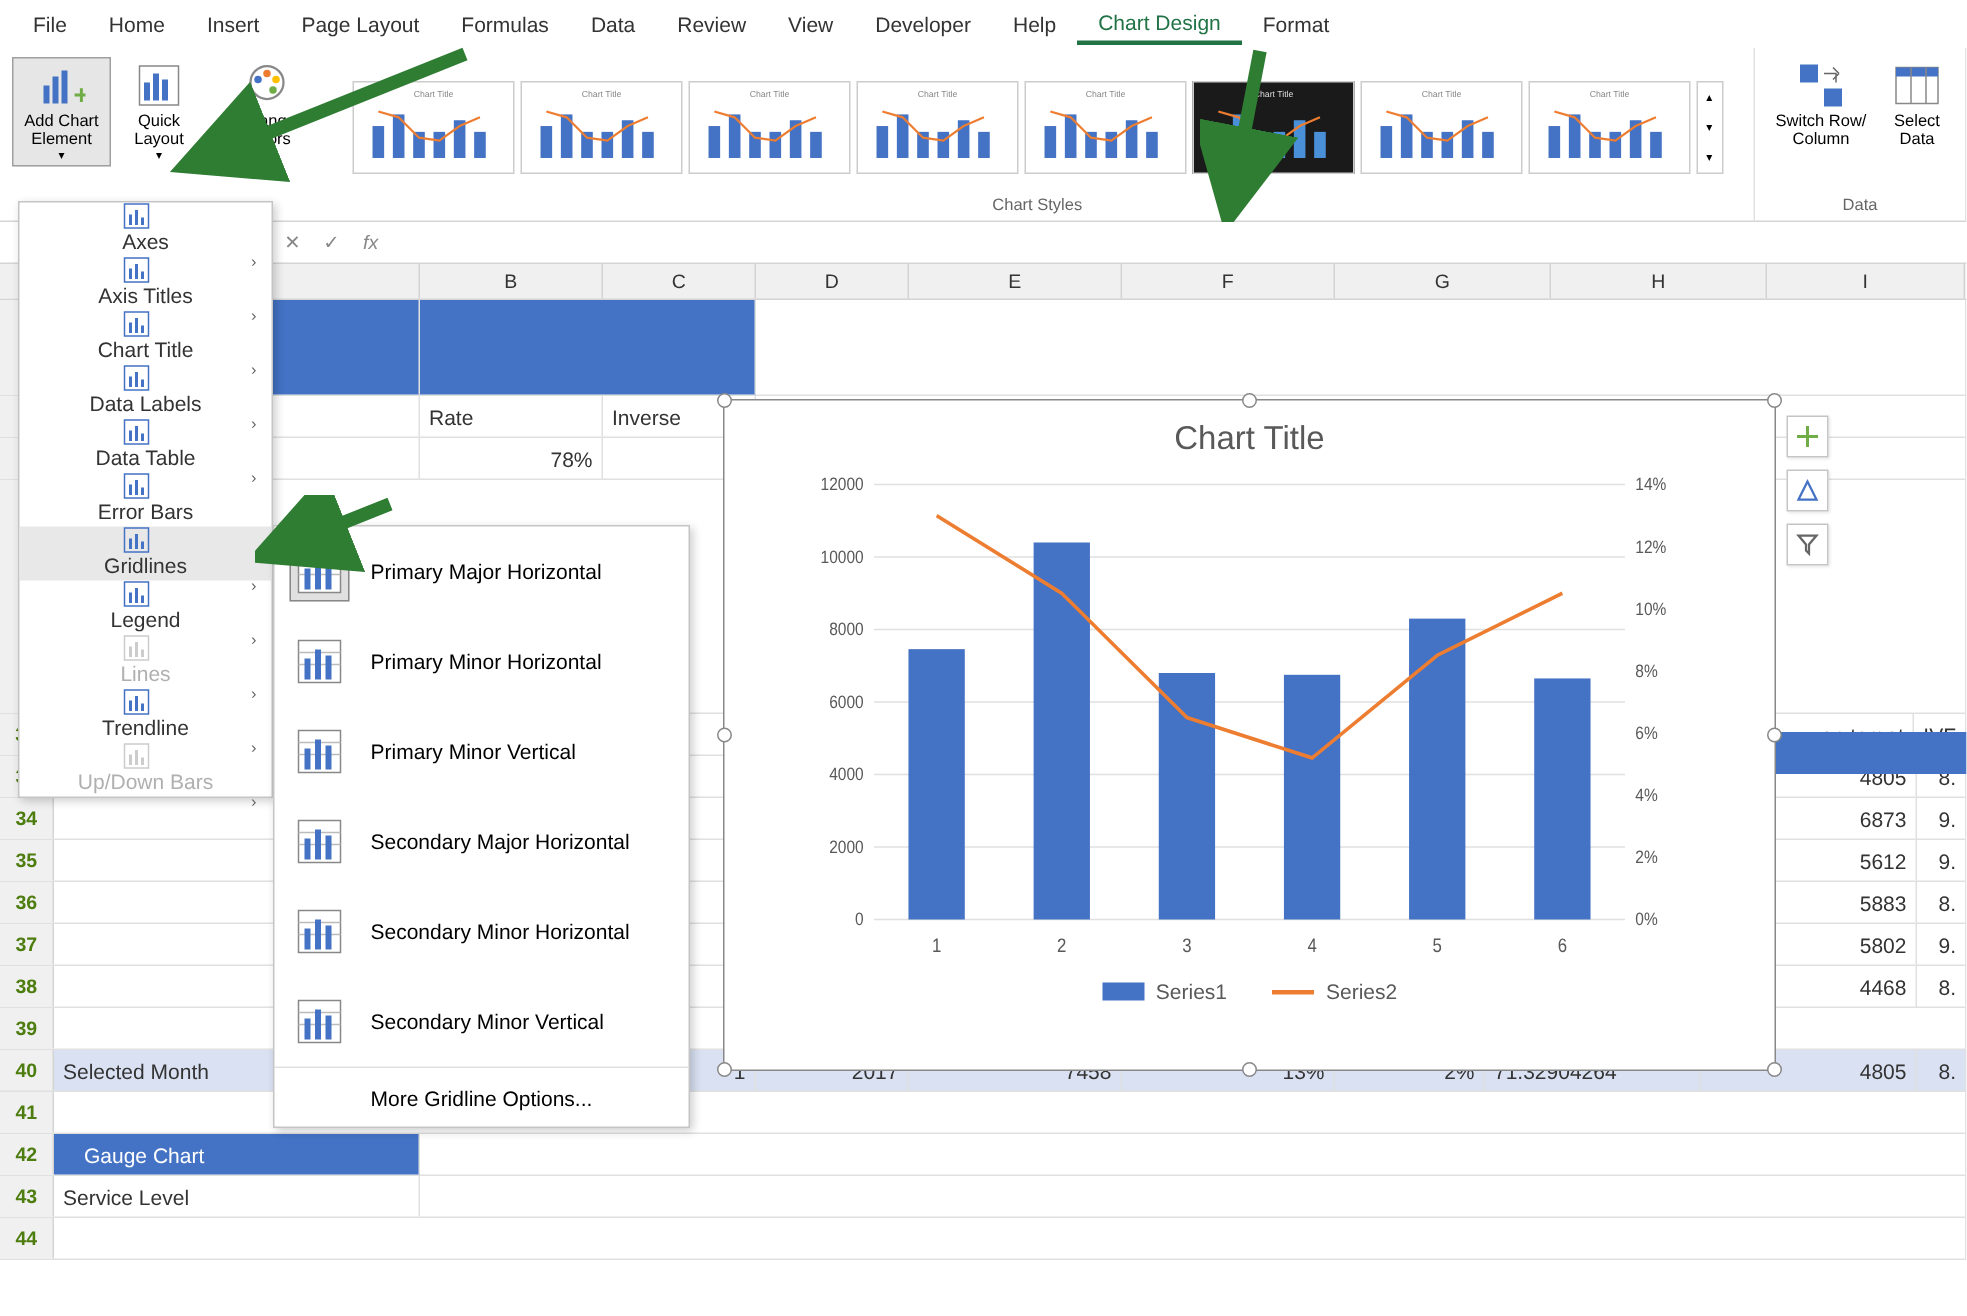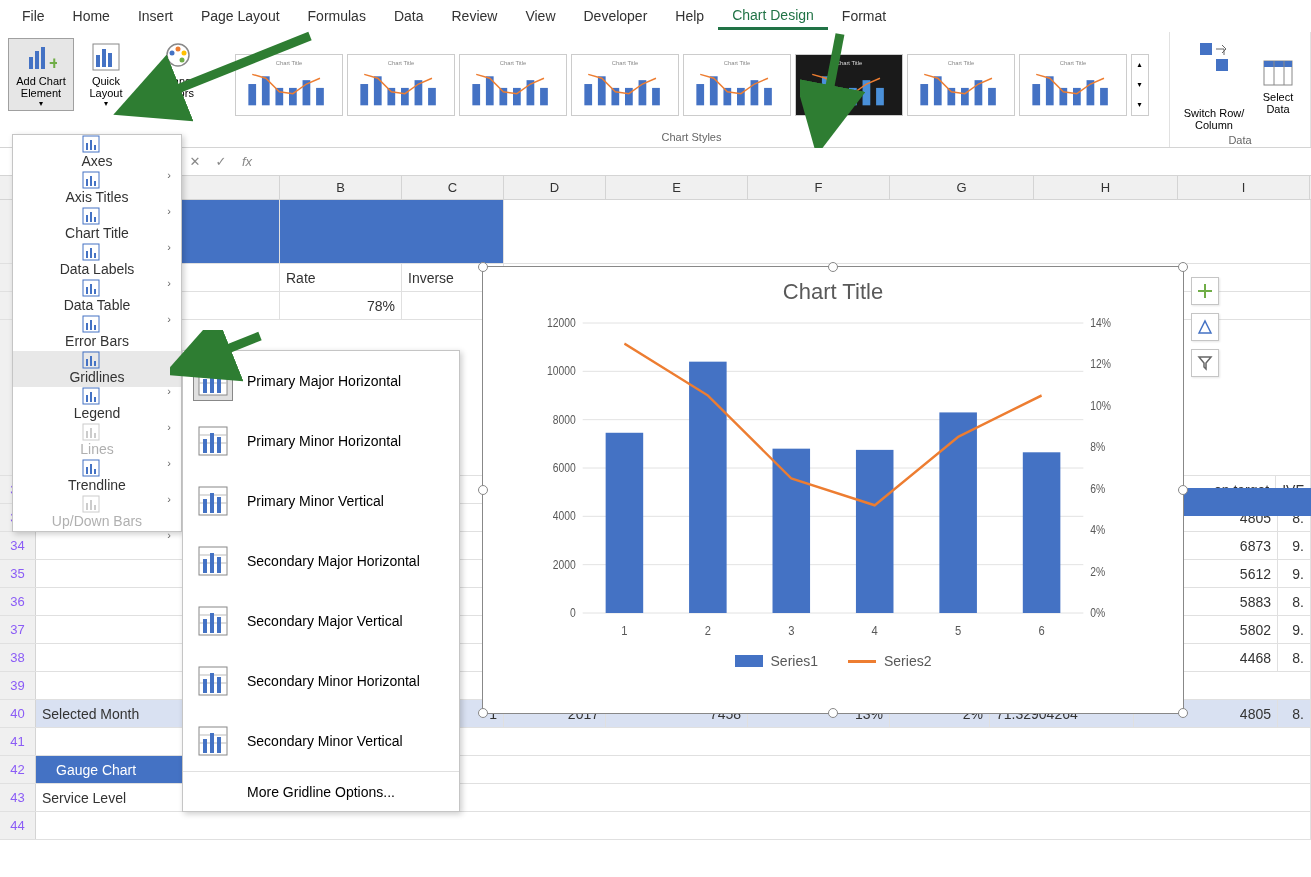--- a/index.html
+++ b/index.html
@@ -32,21 +32,21 @@
 .fb-fx { font-style: italic; color: #888; font-size: 13px; padding: 0 8px; }
 
 
 .col-headers { height: 24px; display: flex; background: #f0f0f0; border-bottom: 1px solid #d4d4d4; }
 .col-h { border-right: 1px solid #d4d4d4; display: flex; align-items: center; justify-content: center; font-size: 13px; color: #333; }
 .col-h.rowh { width: 36px; background: #f0f0f0; }
 
 
 .sheet { position: relative; }
 .row { height: 28px; display: flex; border-bottom: 1px solid #e0e0e0; }
-.row .rh { width: 36px; background: #f0f0f0; border-right: 1px solid #d4d4d4; display: flex; align-items: center; justify-content: center; font-size: 13px; color: #8b5cf6; }
+.row .rh { width: 36px; background: #f0f0f0; border-right: 1px solid #d4d4d4; display: flex; align-items: center; justify-content: center; font-size: 13px; color: #4d7c0f; font-weight: bold; }
 .cell { border-right: 1px solid #e0e0e0; display: flex; align-items: center; padding: 0 6px; font-size: 14px; color: #333; }
 .cell.right { justify-content: flex-end; }
 .blue-band { background: #4472C4; color: #fff; padding-left: 20px; }
 .blue-strip { background: #4472C4; }
 .light-row { background: #d9e1f2; }
 
 
 .dropdown { position: absolute; background: #fff; border: 1px solid #c5c5c5; box-shadow: 2px 2px 6px rgba(0,0,0,0.2); z-index: 100; }
 .dd-item { height: 36px; display: flex; align-items: center; padding: 0 10px; font-size: 14px; color: #333; cursor: pointer; position: relative; flex-direction: column; }
 .dd-item.disabled { color: #b0b0b0; }
@@ -220,21 +220,21 @@
       <div class="gallery-scroll">
         <div>▴</div>
         <div>▾</div>
         <div>▾</div>
       </div>
     </div>
     <div class="ribbon-label">Chart Styles</div>
   </div>
   <div class="ribbon-group">
     <div class="ribbon-btns">
-      <div class="ribbon-btn" style="width:72px;gap:32px;">
+      <div class="ribbon-btn" style="width:72px;">
         <div class="ribbon-icon">
           <svg width="32" height="32">
               <rect x="2" y="2" width="12" height="12" fill="#4472C4"></rect>
               <rect x="18" y="18" width="12" height="12" fill="#4472C4"></rect>
               <path d="M18 8 L26 8 L26 14 M28 8 L24 4 M28 8 L24 12" stroke="#666" fill="none"></path>
             </svg>
         </div>
         <span style="line-height:1.1;">Switch Row/ Column</span>
       </div>
       <div class="ribbon-btn" style="width:48px;">
@@ -664,33 +664,20 @@
         <span class="dd-icon-box">
           <svg width="32" height="32">
             <rect x="2" y="2" width="28" height="28" fill="#fff" stroke="#888"></rect>
             <line x1="2" y1="10" x2="30" y2="10" stroke="#bbb"></line>
             <line x1="2" y1="18" x2="30" y2="18" stroke="#bbb"></line>
             <rect x="6" y="14" width="4" height="14" fill="#4472C4"></rect>
             <rect x="13" y="8" width="4" height="20" fill="#4472C4"></rect>
             <rect x="20" y="12" width="4" height="16" fill="#4472C4"></rect>
           </svg>
         </span>
-        <span>Secondary Major Vertical</span>
-      </div>
-      <div class="dd-sub-item">
-        <span class="dd-icon-box">
-          <svg width="32" height="32">
-            <rect x="2" y="2" width="28" height="28" fill="#fff" stroke="#888"></rect>
-            <line x1="2" y1="10" x2="30" y2="10" stroke="#bbb"></line>
-            <line x1="2" y1="18" x2="30" y2="18" stroke="#bbb"></line>
-            <rect x="6" y="14" width="4" height="14" fill="#4472C4"></rect>
-            <rect x="13" y="8" width="4" height="20" fill="#4472C4"></rect>
-            <rect x="20" y="12" width="4" height="16" fill="#4472C4"></rect>
-          </svg>
-        </span>
         <span>Secondary Minor Horizontal</span>
       </div>
       <div class="dd-sub-item">
         <span class="dd-icon-box">
           <svg width="32" height="32">
             <rect x="2" y="2" width="28" height="28" fill="#fff" stroke="#888"></rect>
             <line x1="2" y1="10" x2="30" y2="10" stroke="#bbb"></line>
             <line x1="2" y1="18" x2="30" y2="18" stroke="#bbb"></line>
             <rect x="6" y="14" width="4" height="14" fill="#4472C4"></rect>
             <rect x="13" y="8" width="4" height="20" fill="#4472C4"></rect>

